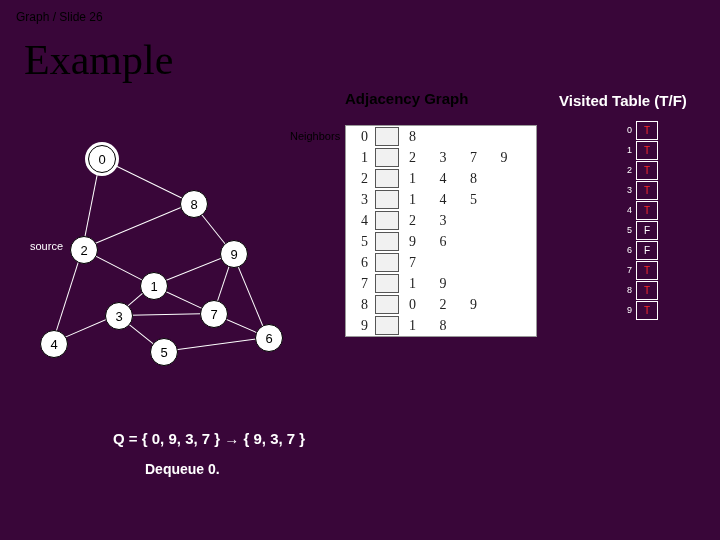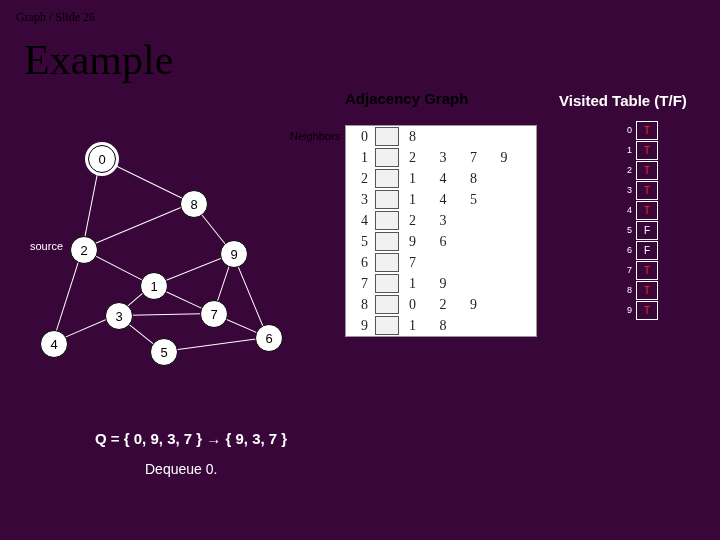--- a/index.html
+++ b/index.html
@@ -1,16 +1,16 @@
 <!DOCTYPE html>
 <html><head>
 <meta charset="utf-8">
 <style>
   html,body{margin:0;padding:0;width:720px;height:540px;background:#390639;font-family:Arial,Helvetica,sans-serif;overflow:hidden}
-  .breadcrumb{position:absolute;left:16px;top:10px;font-size:12px;color:#000;font-family:Liberation Serif, serif}
+  .breadcrumb{position:absolute;left:16px;top:10px;font-size:12px;color:#000;font-family:Liberation Sans, sans-serif}
   .title{position:absolute;left:24px;top:36px;font-size:42px;color:#000;font-family:'Times New Roman',serif}
   .hdr-adj{position:absolute;left:345px;top:90px;font-size:15px;font-weight:bold;color:#000}
   .hdr-vis{position:absolute;left:559px;top:92px;font-size:15px;font-weight:bold;color:#fff}
   .neighbors-lbl{position:absolute;left:290px;top:130px;font-size:11px;color:#000}
   .source-lbl{position:absolute;left:30px;top:240px;font-size:11px;color:#fff}
 
   
   .node{position:absolute;width:26px;height:26px;border:1px solid #000;border-radius:50%;background:#fff;display:flex;align-items:center;justify-content:center;font-size:13px;color:#000}
   .node.active{box-shadow:0 0 0 3px #fff}
 
@@ -25,23 +25,23 @@
   .vis{position:absolute;left:620px;top:120px;font-size:9px;color:#fff}
   .vis-row{display:flex;align-items:center;height:20px}
   .vis-idx{width:12px;text-align:right;margin-right:4px}
   .vis-cell{width:20px;height:17px;border:1px solid #fff;display:flex;align-items:center;justify-content:center;font-size:10px}
   .red{color:#ff2a2a}
 
   
   .edge{position:absolute;height:1px;background:#fff;transform-origin:0 0}
 
   
-  .q{position:absolute;left:95px;top:430px;font-size:15px;font-weight:bold;color:#fff}
+  .q{position:absolute;left:113px;top:430px;font-size:15px;font-weight:bold;color:#fff}
   .q-lab{font-style:normal}
-  .dq{position:absolute;left:145px;top:460px;font-size:14px;font-weight:normal;color:#fff;line-height:1.35}
+  .dq{position:absolute;left:145px;top:460px;font-size:14px;font-weight:bold;color:#fff;line-height:1.35}
 </style>
 </head>
 <body>
 
 <div class="breadcrumb">Graph / Slide 26</div>
 <div class="title">Example</div>
 <div class="hdr-adj">Adjacency Graph</div>
 <div class="hdr-vis">Visited Table (T/F)</div>
 <div class="neighbors-lbl">Neighbors</div>
 <div class="source-lbl">source</div>

